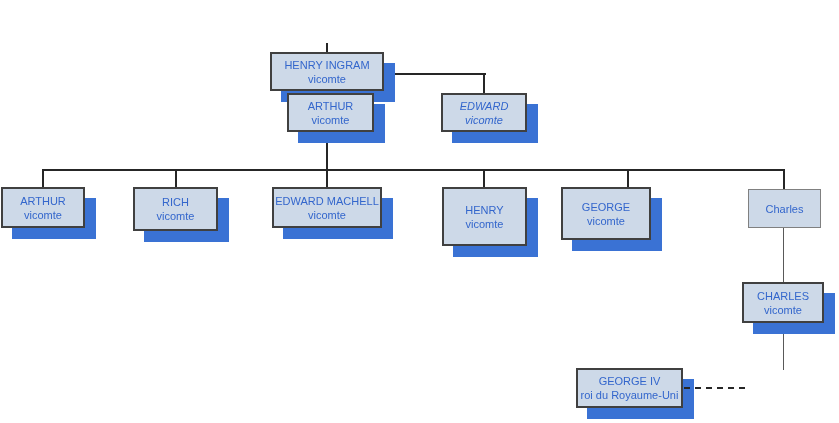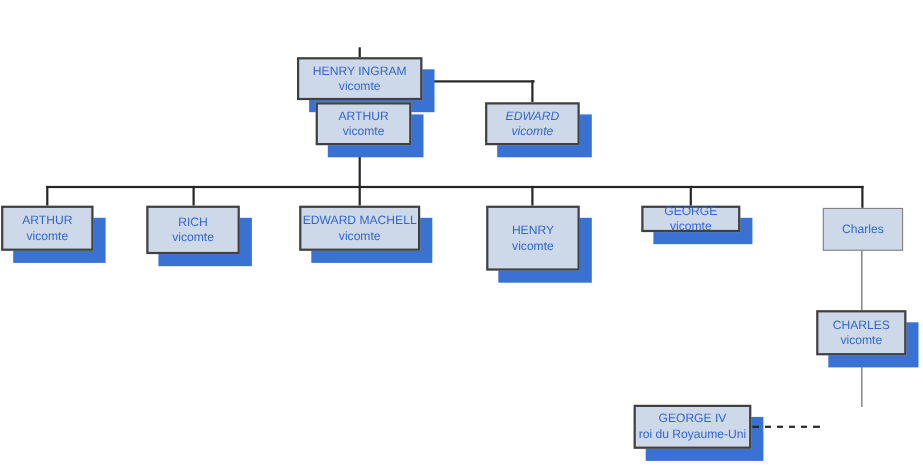--- a/index.html
+++ b/index.html
@@ -75,21 +75,21 @@
     <div>vicomte</div>
   </div>
   <div class="node shadowed" style="left:272px; top:187px; width:110px; height:41px;">
     <div>EDWARD MACHELL</div>
     <div>vicomte</div>
   </div>
   <div class="node shadowed" style="left:442px; top:187px; width:85px; height:59px;">
     <div>HENRY</div>
     <div>vicomte</div>
   </div>
-  <div class="node shadowed" style="left:583px; top:187px; width:90px; height:24px;">
+  <div class="node shadowed" style="left:561px; top:187px; width:90px; height:53px;">
     <div>GEORGE</div>
     <div>vicomte</div>
   </div>
   <div class="node plain" style="left:748px; top:189px; width:73px; height:39px;">
     <div>Charles</div>
   </div>
 
   <div class="node shadowed" style="left:742px; top:282px; width:82px; height:41px;">
     <div>CHARLES</div>
     <div>vicomte</div>

